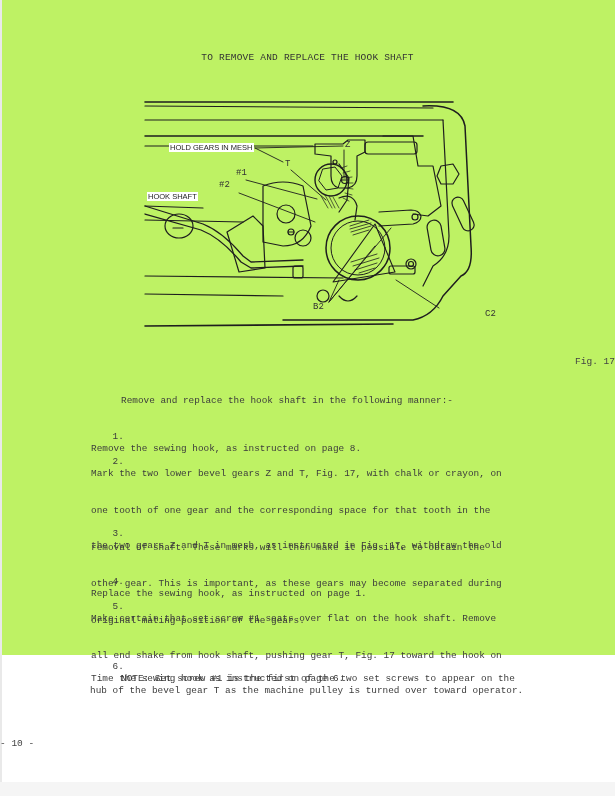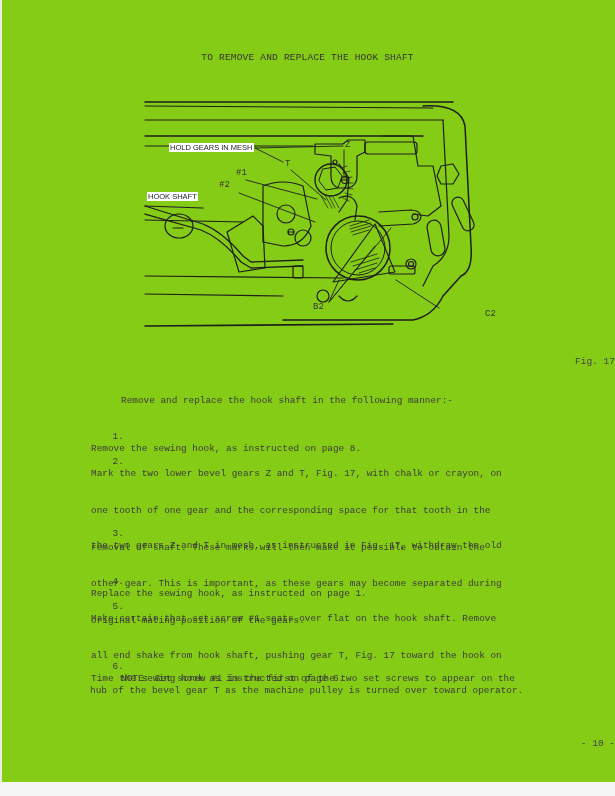--- a/index.html
+++ b/index.html
@@ -11,22 +11,22 @@
       width: 615px;
       height: 796px;
       position: relative;
       overflow: hidden;
       font-family: "Liberation Mono", "DejaVu Sans Mono", monospace;
       color: #3a3a3a;
     }
     .page {
       position: absolute;
       left: 0; top: 0;
-      width: 615px; height: 796px;
-      background: #84cc16;
+      width: 615px; height: 655px;
+      background: #bef264;
     }
     .left-edge {
       position: absolute; left: 0; top: 0; width: 2px; height: 796px;
       background: #e9e9e9;
     }
     .bottom-band {
       position: absolute; left: 0; top: 782px; width: 615px; height: 14px;
       background: #f5f5f5;
     }
     .title {
@@ -81,21 +81,21 @@
     .intro { left: 104px; top: 395px; }
     .step { left: 73px; }
     .step .num { display: inline-block; width: 18px; }
     .step .body { position: absolute; left: 18px; top: 0; }
     .note1 { left: 104px; top: 673px; }
     .note2 { left: 73px; top: 685px; }
     .pagenum {
       position: absolute;
       left: 0; width: 615px;
       top: 738px;
-      text-align: right;
+      text-align: left;
       font-size: 9.5px;
       color: #444;
     }
   </style>
 </head>
 <body>
 
 <div class="page">
   <div class="left-edge"></div>
   <div class="bottom-band"></div>

